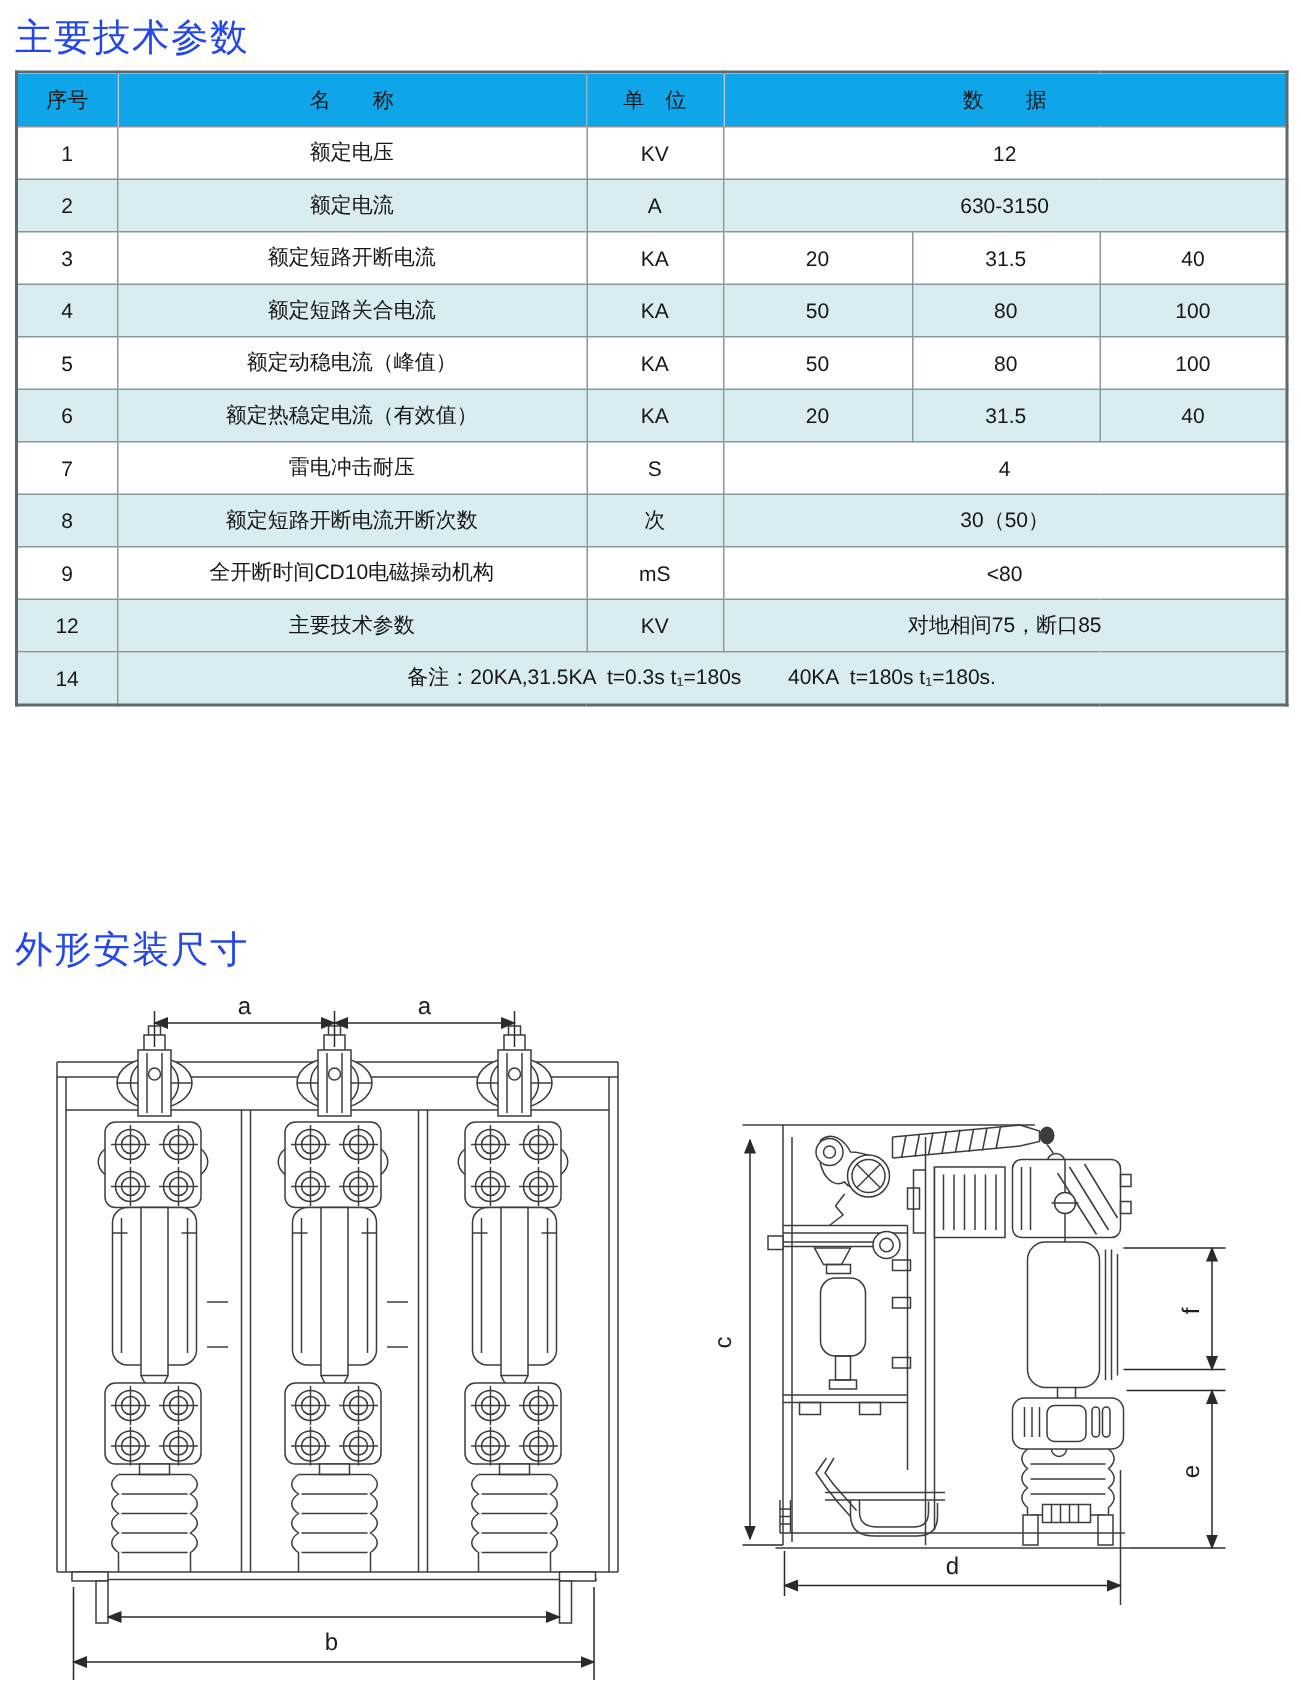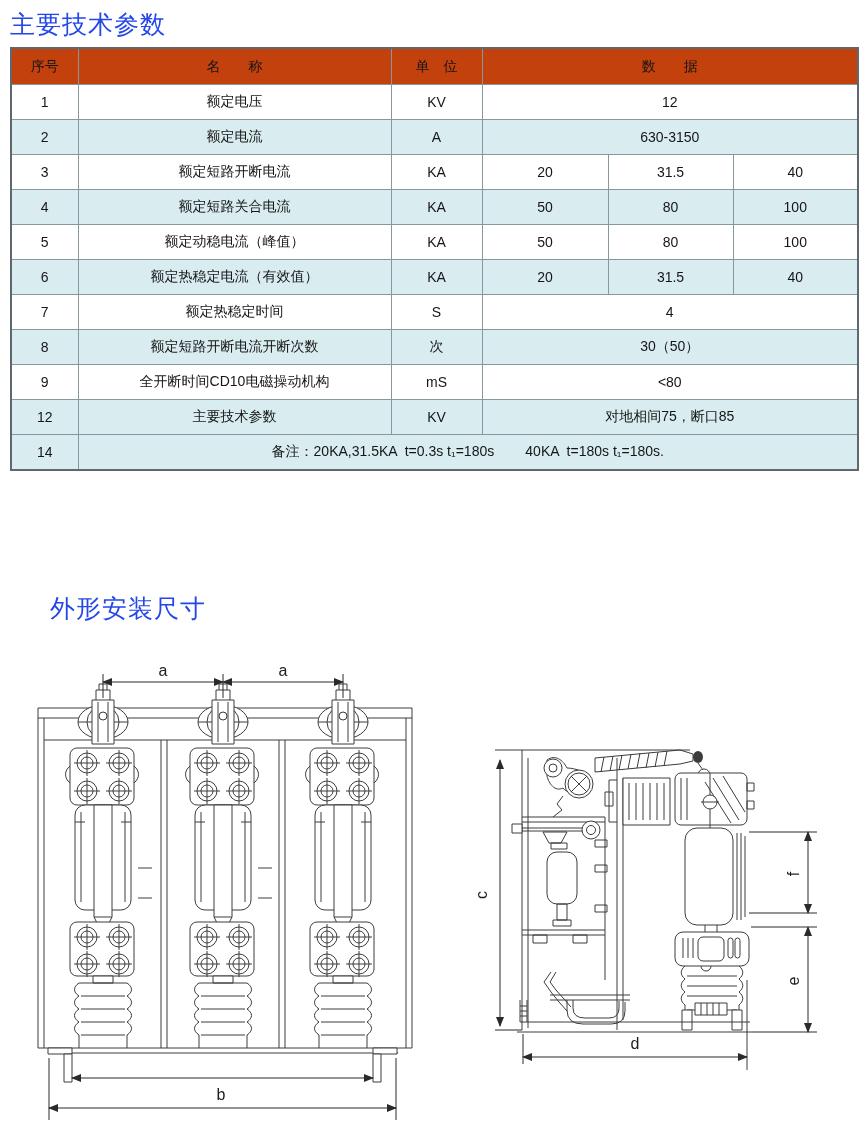--- a/index.html
+++ b/index.html
@@ -5,31 +5,31 @@
   html,body{margin:0;padding:0;}
   body{
     width:867px;height:1135px;background:#ffffff;position:relative;overflow:hidden;
     font-family:"Liberation Sans","DejaVu Sans",sans-serif;
   }
   .sec-title{
     position:absolute;left:10px;font-size:25px;font-weight:normal;color:#2447ea;
     letter-spacing:1px;
   }
   #title-params{top:8px;}
-  #title-dims{top:592px;margin-left:40px;}
+  #title-dims{top:616px;}
   table.params{
     position:absolute;left:10px;top:47px;width:847px;
     border-collapse:collapse;table-layout:fixed;
     font-size:14px;color:#161616;border:2px solid #5e686e;
   }
   table.params th,table.params td{
     border:1px solid #87979d;height:34px;padding:0;text-align:center;
     font-weight:normal;overflow:hidden;
   }
-  table.params thead th{background:#c2410c;height:35px;}
+  table.params thead th{background:#0ea5e9;height:35px;}
   tr.alt td{background:#d9ecf0;}
   td.name,td.note{text-align:left;padding-left:50px;margin-top:28px;}
   td.note{white-space:pre;}
   .drawing{position:absolute;}
   #front-view{left:15px;top:650px;}
   #side-view{left:455px;top:680px;}
   svg{display:block;}
   svg *{vector-effect:non-scaling-stroke;}
   .ln{stroke:#3c3c3c;stroke-width:1;fill:none;}
   .wh{stroke:#3c3c3c;stroke-width:1;fill:#ffffff;}
@@ -98,21 +98,21 @@
     <tr class="alt">
       <td>6</td>
       <td class="name">额定热稳定电流（有效值）</td>
       <td>KA</td>
       <td>20</td>
       <td>31.5</td>
       <td>40</td>
     </tr>
     <tr>
       <td>7</td>
-      <td class="name">额定热稳定时间</td>
+      <td class="name">雷电冲击耐压</td>
       <td>S</td>
       <td colspan="3">4</td>
     </tr>
     <tr class="alt">
       <td>8</td>
       <td class="name">额定短路开断电流开断次数</td>
       <td>次</td>
       <td colspan="3">30（50）</td>
     </tr>
     <tr>

